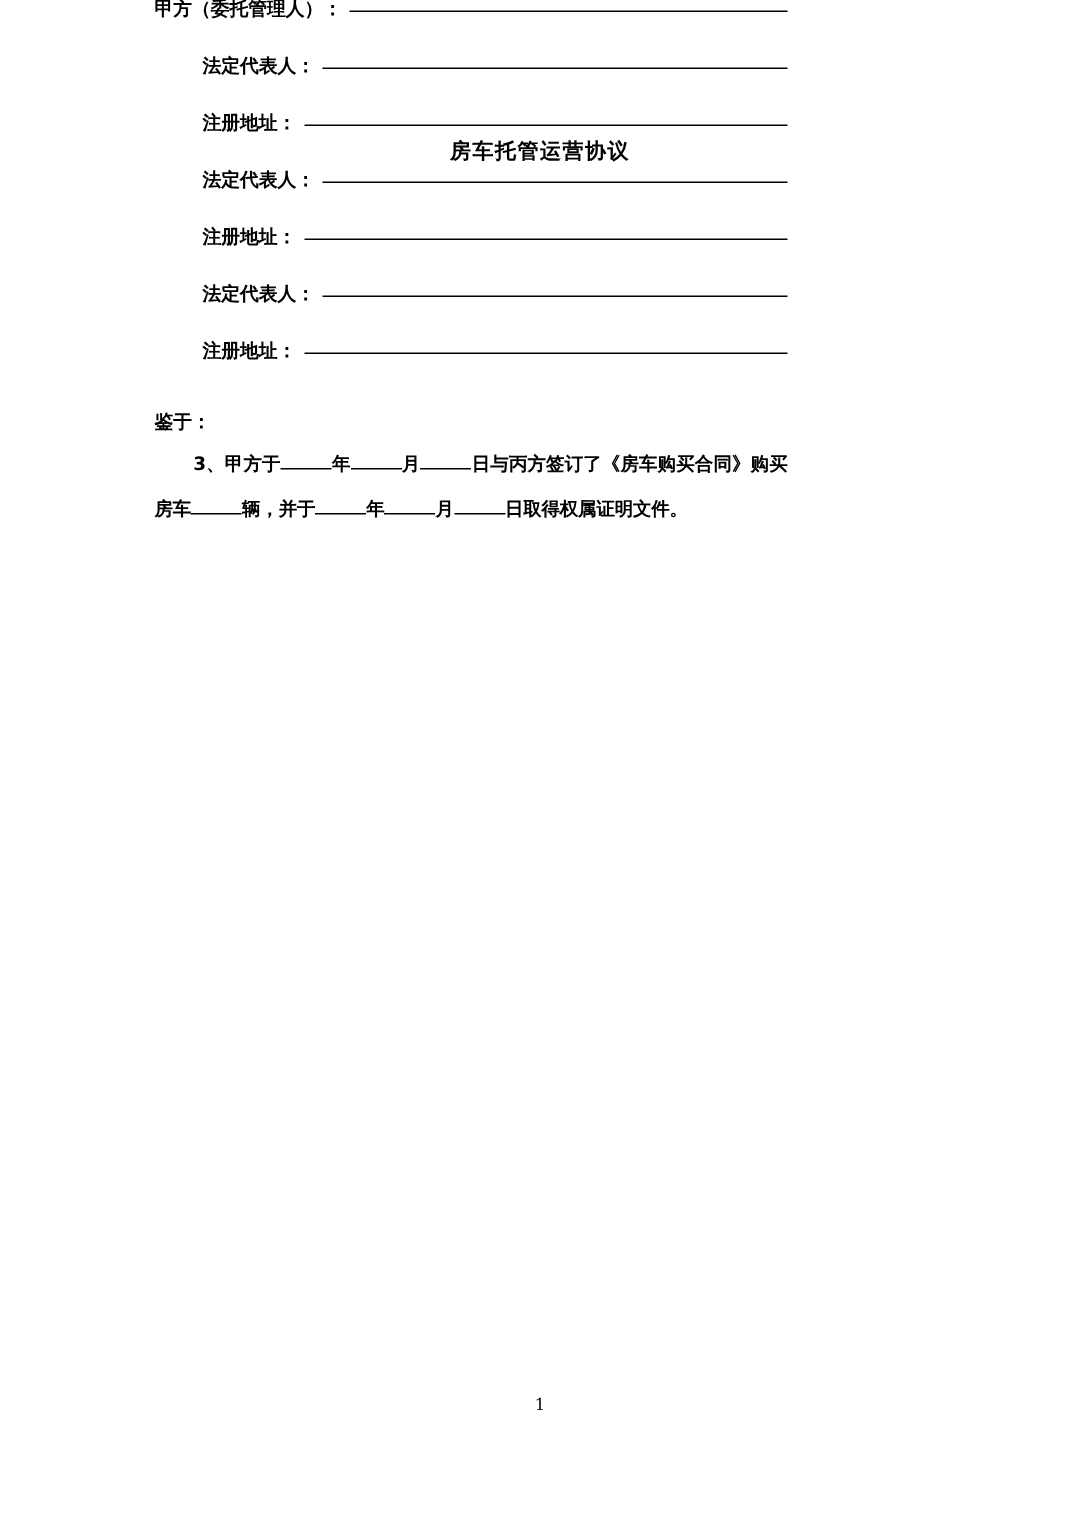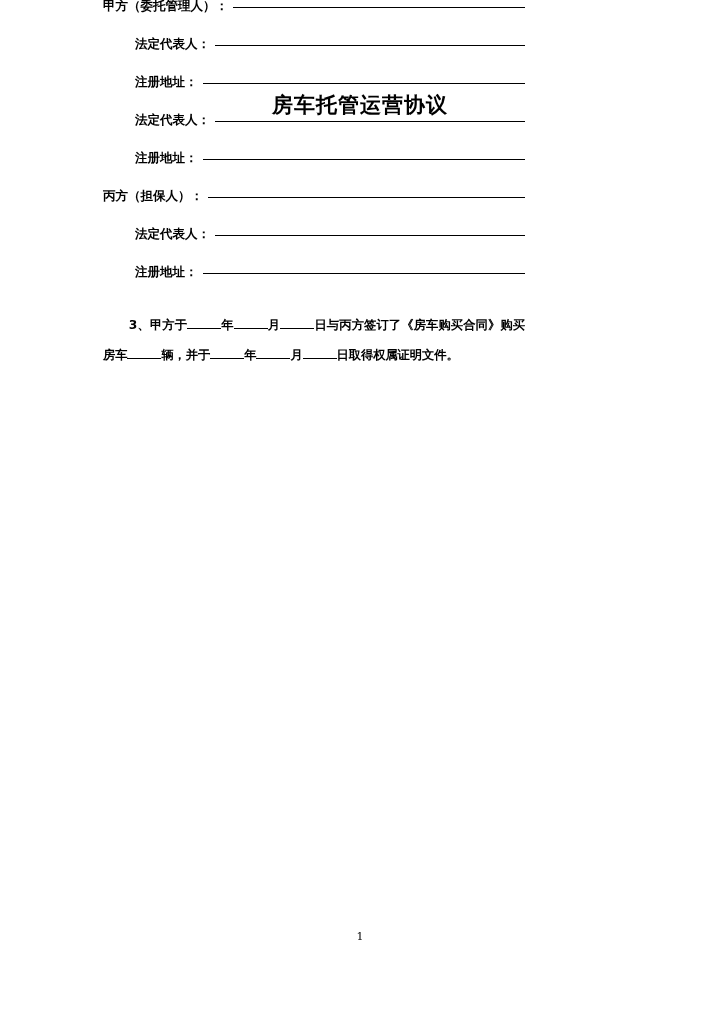--- a/index.html
+++ b/index.html
@@ -24,21 +24,21 @@
   .content {
     position: absolute;
     left: 103px;
     top: 0;
     width: 422px;
   }
 
   
   .doc-title {
     text-align: center;
-    font-size: 21px;
+    font-size: 14px;
     font-weight: bold;
     letter-spacing: 1px;
     line-height: 1.2;
     margin: 0;
     padding-top: 93px;
     padding-bottom: 0;
     font-family: "DejaVu Sans", "Liberation Sans", sans-serif;
   }
 
   
@@ -157,34 +157,31 @@
         <span class="field-label">法定代表人：</span>
         <span class="field-rule"></span>
       </div>
       <div class="field-row sub">
         <span class="field-label">注册地址：</span>
         <span class="field-rule"></span>
       </div>
     </div>
 
     <div class="party-block">
-      <div class="field-row head">
-        <span class="field-label">丙方（担保人）：</span>
-        <span class="field-rule"></span>
-      </div>
       <div class="field-row sub">
         <span class="field-label">法定代表人：</span>
         <span class="field-rule"></span>
       </div>
       <div class="field-row sub">
         <span class="field-label">注册地址：</span>
         <span class="field-rule"></span>
       </div>
     </div>
 
+    <div class="recitals-heading">鉴于：</div>
 
 
 
     <p class="para indent spaced">
       <span>3、甲方于</span><span class="blank-line bl-sm"></span><span>年</span><span class="blank-line bl-sm"></span><span>月</span><span class="blank-line bl-sm"></span><span>日与丙方签订了《房车购买合同》购买房车</span><span class="blank-line bl-sm"></span><span>辆，并于</span><span class="blank-line bl-sm"></span><span>年</span><span class="blank-line bl-sm"></span><span>月</span><span class="blank-line bl-sm"></span><span>日取得权属证明文件。</span>
     </p>
 
 
   </div>
 

